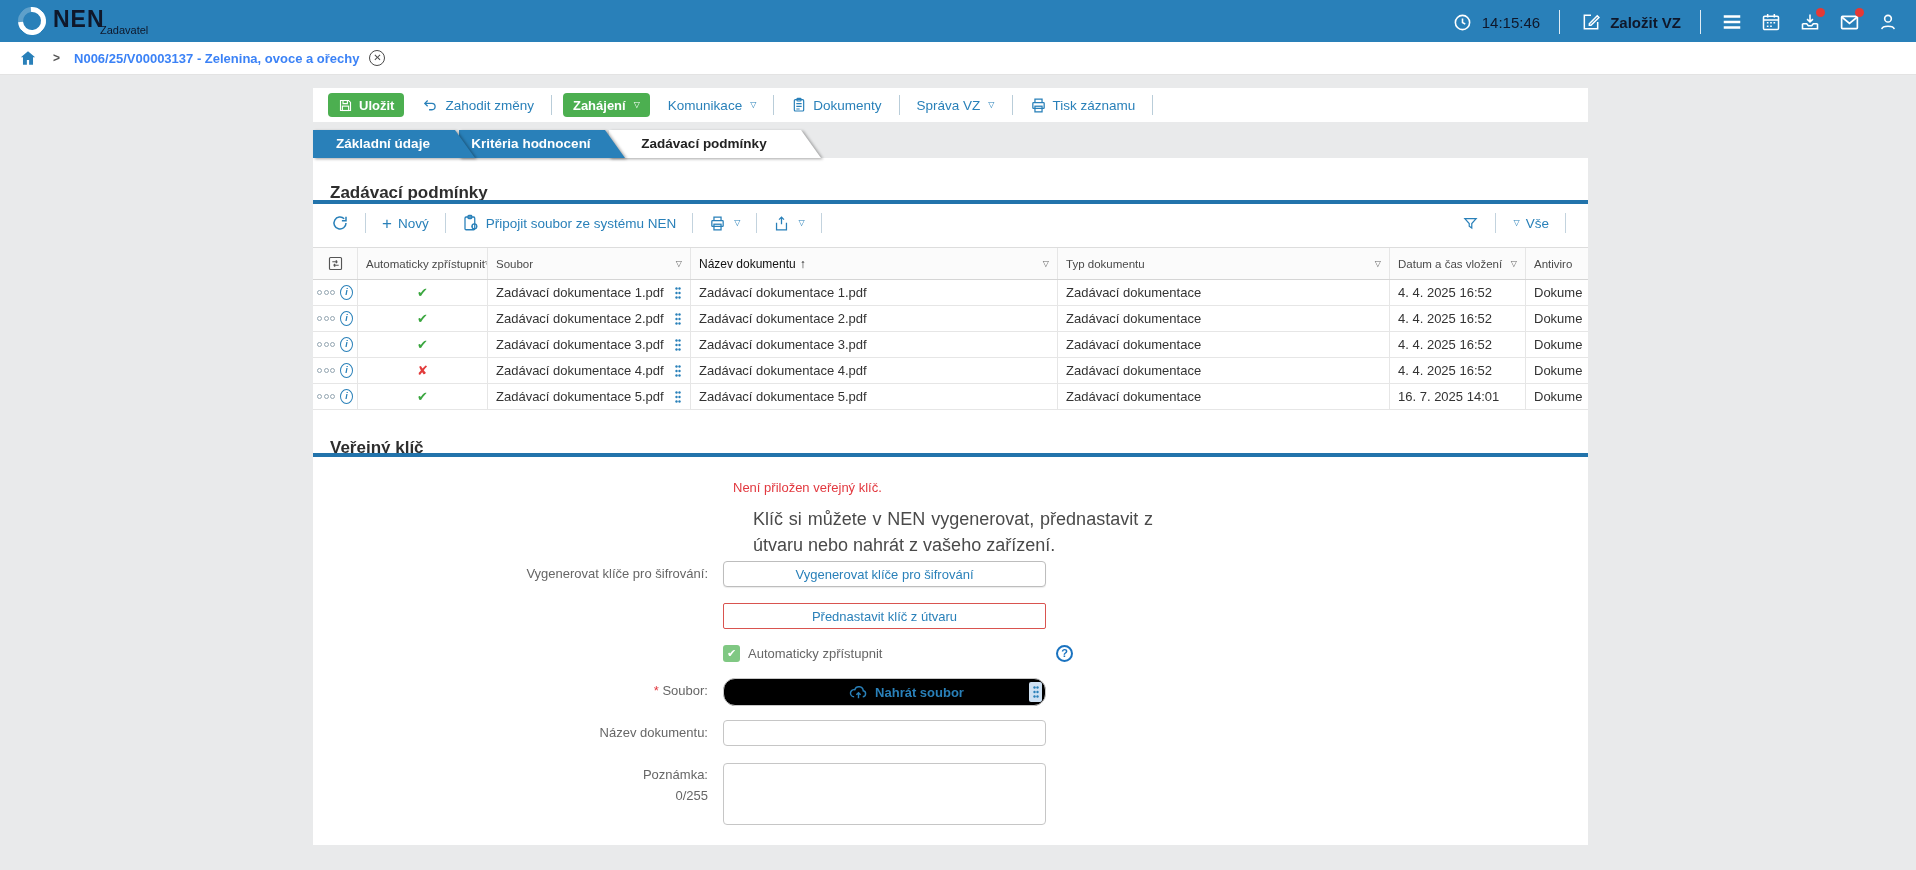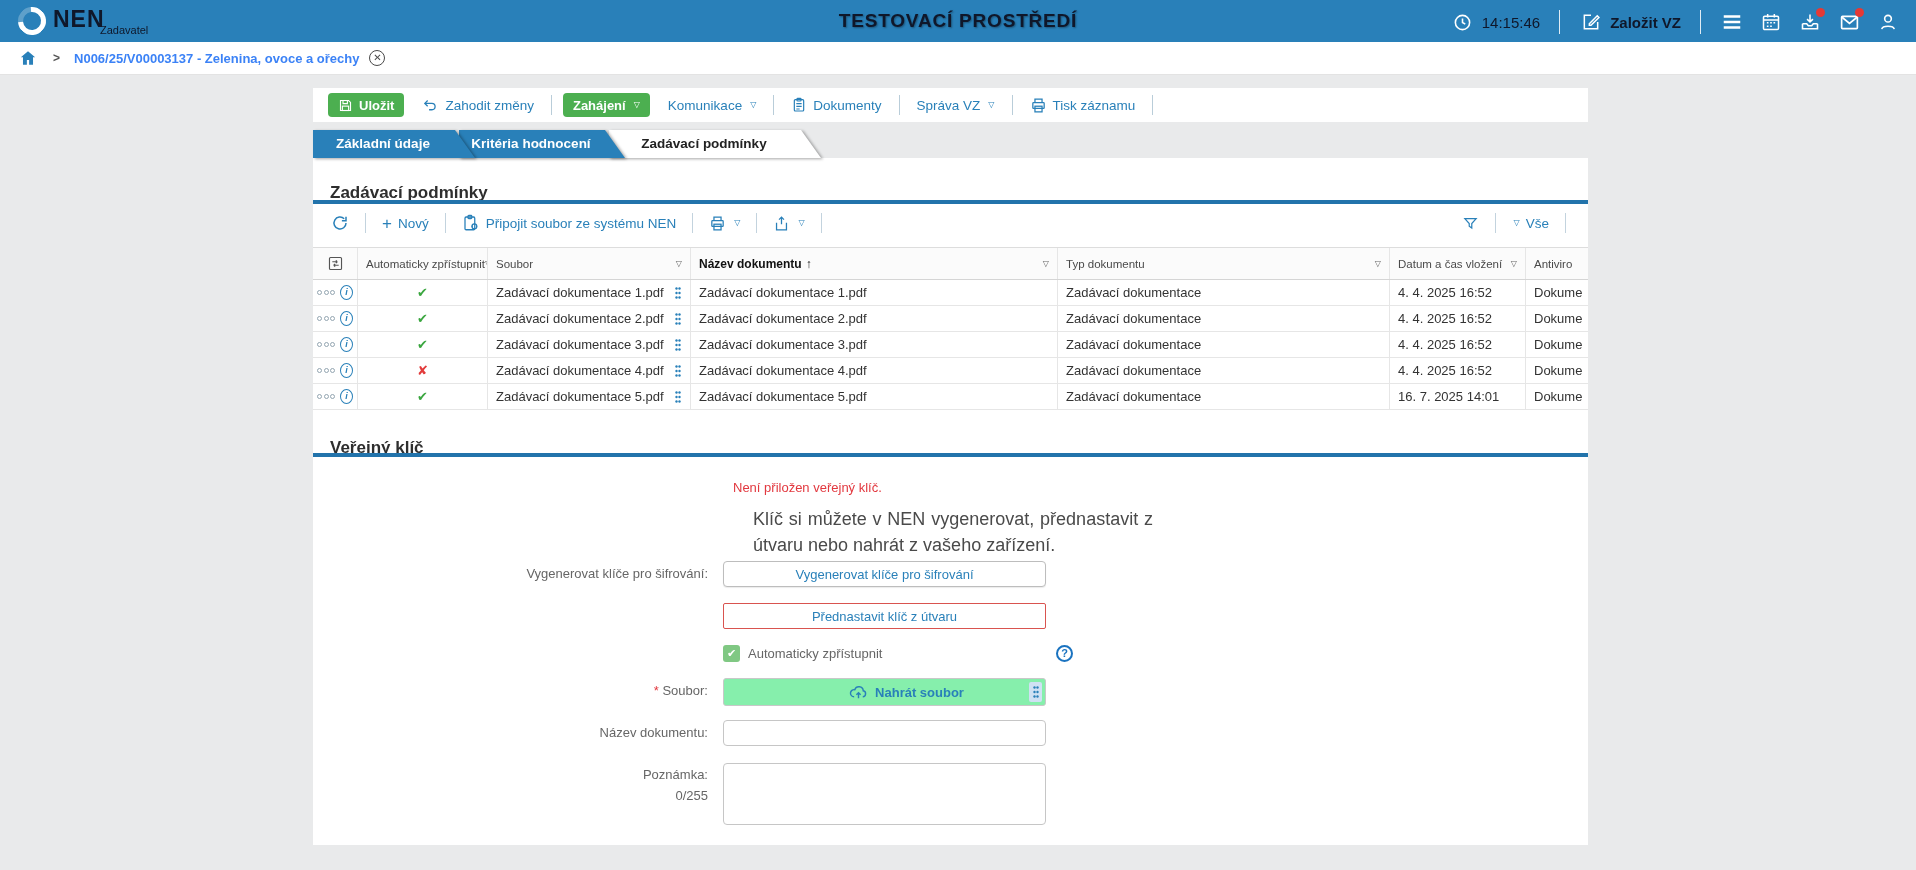--- a/index.html
+++ b/index.html
@@ -75,21 +75,21 @@
   .tcell{display:flex;align-items:center;padding:0 8px;border-right:1px solid #e6e6e6;box-sizing:border-box;
     white-space:nowrap;overflow:hidden;}
   .c0{width:45px;justify-content:center;padding:0 4px;gap:5px;}
   .c1{width:130px;}
   .c2{width:203px;}
   .c3{width:367px;}
   .c4{width:332px;}
   .c5{width:136px;align-items:center;}
   .c6{width:62px;border-right:none;}
   .hcell .flt{margin-left:auto;font-size:8px;color:#666;cursor:pointer;}
-  .sort-name{font-weight:bold;color:#111;font-size:12px;text-align:right;}
+  .sort-name{font-weight:normal;color:#111;font-size:12px;text-align:right;}
   .sort-arrow{font-weight:bold;color:#111;margin-left:4px;font-size:12px;}
   .cell-center{justify-content:center;}
   .ok{color:#3aa63f;font-size:13px;}
   .neg{color:#e23b3b;font-size:13px;font-weight:bold;}
   .ooo{display:flex;gap:1.5px;}
   .ooo i{width:5px;height:5px;border:1px solid #93a5b1;border-radius:50%;box-sizing:border-box;}
   .info-i{width:15px;height:15px;border:1.5px solid #2980b9;border-radius:50%;color:#2980b9;font-size:9px;
     line-height:12px;text-align:center;box-sizing:border-box;font-style:italic;font-weight:bold;cursor:pointer;}
   .file-cell{justify-content:space-between;}
 
@@ -99,42 +99,41 @@
   .flabel{position:absolute;left:0;width:395px;text-align:right;font-size:13px;color:#666;}
   .fctrl{position:absolute;left:410px;width:323px;box-sizing:border-box;}
   .btn-outline{height:26px;line-height:24px;text-align:center;background:#fff;border:1px solid #bdbdbd;border-radius:4px;
     color:#2980b9;font-size:13px;cursor:pointer;box-shadow:0 1px 1px rgba(0,0,0,.08);width:100%;font-family:inherit;}
   .btn-red{border:1px solid #d9534f;border-radius:2px;box-shadow:none;}
   .chkrow{display:flex;align-items:center;gap:8px;}
   .chk{width:17px;height:17px;border-radius:3px;background:#80c883;color:#fff;font-size:11px;line-height:17px;
     text-align:center;cursor:pointer;}
   .chk-label{font-size:13px;color:#666;}
   .req{color:#e2383f;}
-  .upload{position:relative;height:28px;background:#86efac;border:1px solid #c8c8c8;border-radius:3px;cursor:pointer;
+  .upload{position:relative;height:28px;background:#000000;border:1px solid #c8c8c8;border-radius:12px;cursor:pointer;
     display:flex;align-items:center;justify-content:center;gap:7px;color:#2980b9;font-weight:bold;font-size:13px;box-sizing:border-box;padding-left:44px;}
   .dots-box{position:absolute;right:3px;top:3px;bottom:3px;width:13px;background:#cfe1f3;border-radius:2px;
     display:flex;align-items:center;justify-content:center;cursor:pointer;}
   .txt-input{height:26px;border:1px solid #c6c6c6;border-radius:4px;background:#fff;width:100%;box-sizing:border-box;
     font-family:inherit;font-size:13px;padding:0 8px;}
   .txt-area{height:62px;border:1px solid #c6c6c6;border-radius:4px;background:#fff;width:100%;box-sizing:border-box;
     font-family:inherit;font-size:13px;padding:4px 8px;resize:none;}
   .note-count{font-size:13px;color:#666;margin-top:6px;}
   .help{position:absolute;left:743px;top:487px;width:17px;height:17px;border:2px solid #1a73c0;border-radius:50%;
     color:#1a73c0;font-size:11px;font-weight:bold;line-height:13px;text-align:center;box-sizing:border-box;cursor:pointer;}
 </style>
 </head>
 <body>
 
 <div class="screen">
 
   <header class="topbar">
     <div class="logo-ring"></div>
     <div class="logo-text">NEN</div>
     <div class="logo-sub">Zadavatel</div>
-    <div class="env-title">TESTOVACÍ PROSTŘEDÍ</div>
     <div class="top-right">
       <div class="tb-item">
         <span class="tb-ico">
           <svg width="19" height="19" viewBox="0 0 24 24" fill="none" stroke="#fff" stroke-width="2">
               <circle cx="12" cy="12" r="9"></circle>
               <path d="M12 7v5l3.5 2"></path>
             </svg>
         </span>
         <span class="tb-time">14:15:46</span>
       </div>

